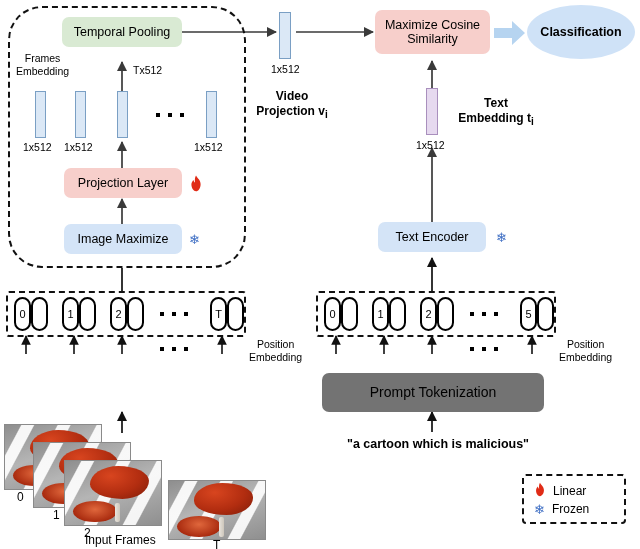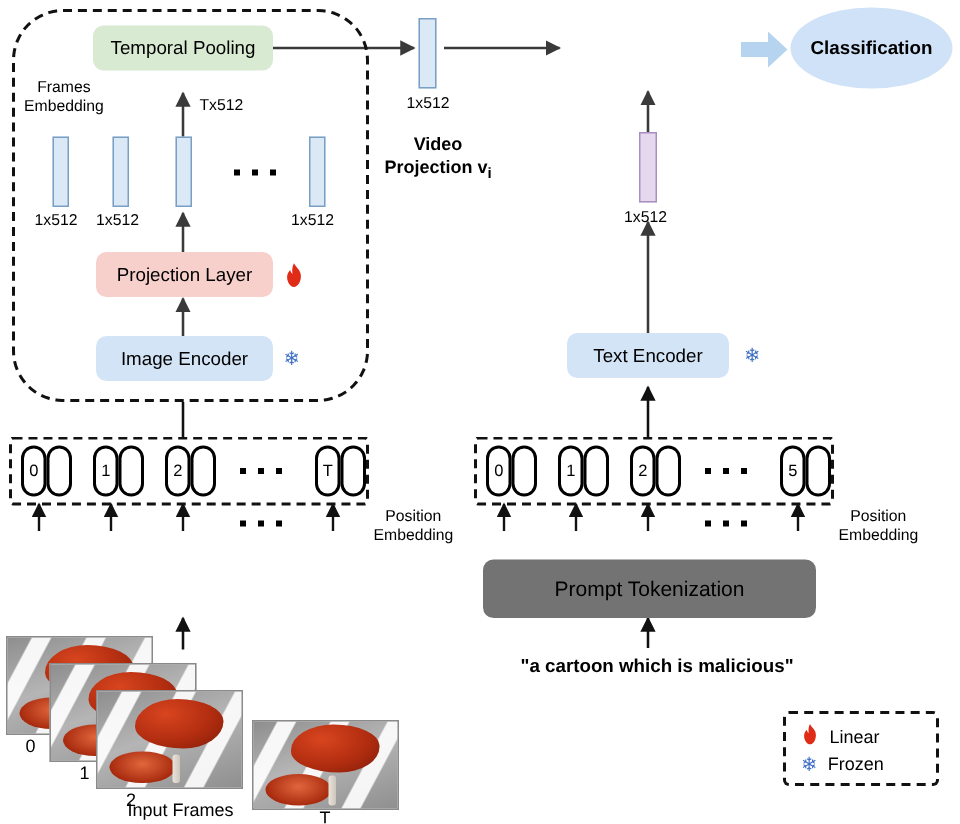--- a/index.html
+++ b/index.html
@@ -277,48 +277,58 @@
   <div class="rbox pink" style="left:64px; top:168px; width:118px; height:30px;">
     <span>Projection Layer</span>
   </div>
   <div class="abs icon-flame" style="left:189px; top:175px;">
     <svg width="14" height="17" viewBox="0 0 14 17">
       <path d="M7 0.5 C8.4 3.6 11.6 4.8 11.6 9.2 C11.6 13.2 9.4 16.3 7 16.3 C4.6 16.3 2.4 13.2 2.4 9.6 C2.4 7.4 3.6 6.1 4.5 5.0 C4.8 6.4 5.4 7.2 6.0 7.6 C5.6 5.0 5.9 2.3 7 0.5 Z" fill="#e02b16"></path>
     </svg>
   </div>
 
   <div class="rbox blue" style="left:64px; top:224px; width:118px; height:30px;">
-    <span>Image Encoder</span>
+    <span>Image Maximize</span>
   </div>
   <div class="abs" style="left:189px; top:230px;">
     <span class="icon-snow">❄</span>
   </div>
 
   <div class="bar" style="left:279px; top:12px; width:12px; height:47px;"></div>
   <div class="lbl" style="left:271px; top:63px;"><span>1x512</span></div>
   <div class="lbl b big c" style="left:252px; top:89px; width:80px;">
     <div>Video</div>
     <div>
       <span>Projection v</span><sub>i</sub>
     </div>
   </div>
 
+  <div class="rbox pink" style="left:375px; top:10px; width:115px; height:44px; flex-direction:column;">
+    <span>Maximize Cosine</span>
+    <span>Similarity</span>
+  </div>
 
   <div class="blockarrow" style="left:494px; top:20px;">
     <svg width="32" height="26" viewBox="0 0 32 26">
       <path d="M0,8 L18,8 L18,1 L31,13 L18,25 L18,18 L0,18 Z" fill="#b6d4f0"></path>
     </svg>
   </div>
 
   <div class="ellipse" style="left:527px; top:5px; width:108px; height:54px;">
     <span>Classification</span>
   </div>
 
   <div class="bar lav" style="left:426px; top:88px; width:12px; height:47px;"></div>
   <div class="lbl" style="left:416px; top:139px;"><span>1x512</span></div>
+  <div class="lbl b big c" style="left:450px; top:96px; width:92px;">
+    <div>Text</div>
+    <div>
+      <span>Embedding t</span><sub>i</sub>
+    </div>
+  </div>
 
   <div class="rbox blue" style="left:378px; top:222px; width:108px; height:30px;">
     <span>Text Encoder</span>
   </div>
   <div class="abs" style="left:496px; top:228px;">
     <span class="icon-snow">❄</span>
   </div>
 
   <div class="dashbox dash-sq" style="left:6px; top:291px; width:240px; height:46px;"></div>
 

